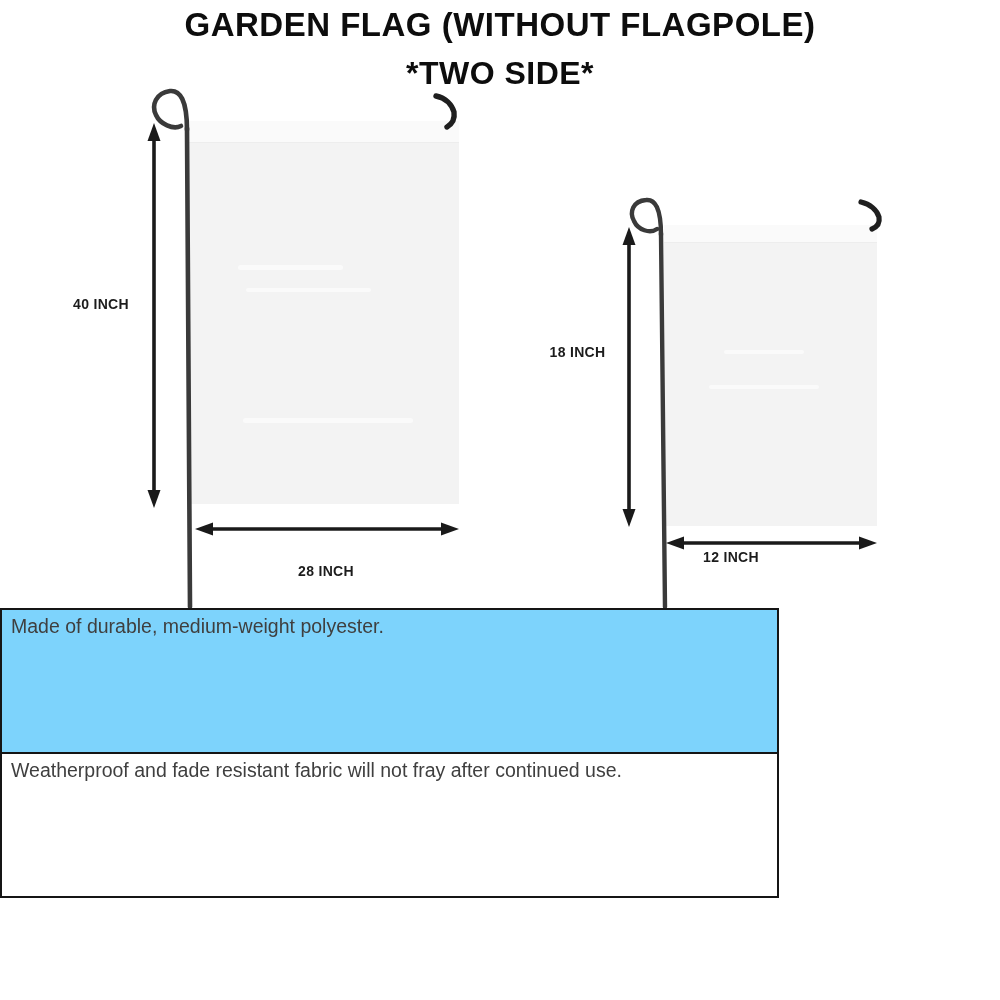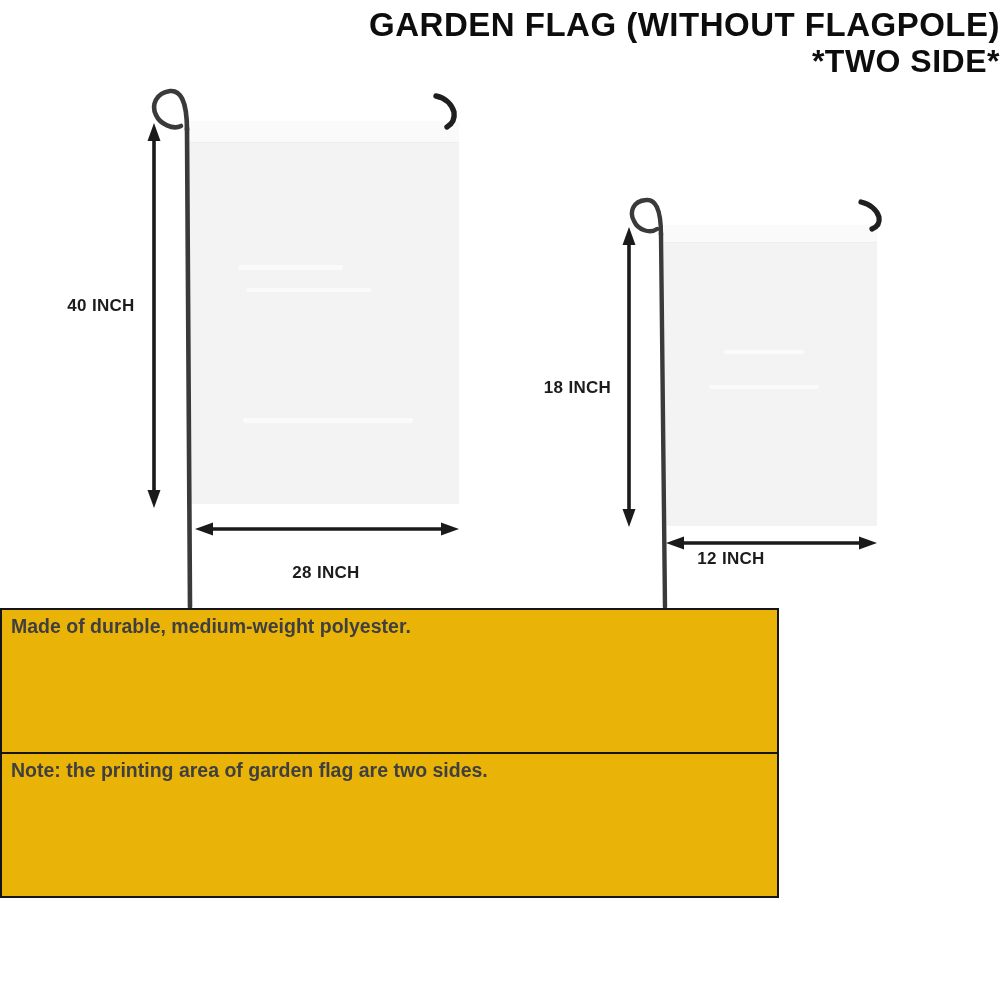--- a/index.html
+++ b/index.html
@@ -15,32 +15,32 @@
     background: #ffffff;
     overflow: hidden;
   }
 
   
   .title-block {
     position: absolute;
     top: 6px;
     left: 0;
     width: 1000px;
-    text-align: right;
+    text-align: center;
     color: #0d0d0d;
   }
   .title-line1 {
     margin: 0;
     font-size: 33px;
     font-weight: 800;
     letter-spacing: 0.5px;
     line-height: 1.15;
   }
   .title-line2 {
-    margin: 0;
+    margin: 12px;
     font-size: 32px;
     font-weight: 800;
     letter-spacing: 0.5px;
     line-height: 1.1;
   }
 
   
   .flag {
     position: absolute;
     background: #f3f3f3;
@@ -68,30 +68,30 @@
     left: 0; top: 0;
     width: 1000px;
     height: 1000px;
     display: block;
     pointer-events: none;
   }
 
   
   .dim-label {
     position: absolute;
-    font-size: 17px;
+    font-size: 14px;
     font-weight: 700;
     color: #1c1c1c;
     text-align: center;
     letter-spacing: 0.3px;
     white-space: nowrap;
   }
   .dim-40 { left: 51px;  top: 296px; width: 100px; }
   .dim-28 { left: 256px; top: 563px; width: 140px; }
-  .dim-18 { left: 530px; top: 344px; width: 95px; margin-top: 34px;  }
+  .dim-18 { left: 530px; top: 344px; width: 95px;  }
   .dim-12 { left: 661px; top: 549px; width: 140px; }
 
   
   .spec-table {
     position: absolute;
     left: 0;
     top: 608px;
     width: 779px;
     height: 290px;
     box-sizing: border-box;
@@ -101,21 +101,21 @@
   }
   .spec-row {
     flex: 1;
     box-sizing: border-box;
     padding: 3px 9px 0 9px;
     font-size: 19.5px;
     color: #3f3f3f;
     line-height: 1.35;
   }
   .spec-row + .spec-row { border-top: 2px solid #151515; }
-  .spec-row.shaded { background: #eab308; font-weight: bold; }
+  .spec-row.shaded { background: #7dd3fc; }
   .spec-row.plain  { background: #ffffff; }
 </style>
 </head>
 <body>
 
 <div class="canvas">
 
   <header class="title-block">
     <h1 class="title-line1">GARDEN FLAG (WITHOUT FLAGPOLE)</h1>
     <h2 class="title-line2">*TWO SIDE*</h2>
@@ -179,16 +179,16 @@
     </g>
   </svg>
 
   <div class="dim-label dim-40">40 INCH</div>
   <div class="dim-label dim-28">28 INCH</div>
   <div class="dim-label dim-18">18 INCH</div>
   <div class="dim-label dim-12">12 INCH</div>
 
   <div class="spec-table">
     <div class="spec-row shaded">Made of durable, medium-weight polyester.</div>
-    <div class="spec-row shaded">Note: the printing area of garden flag are two sides.</div>
+    <div class="spec-row plain">Weatherproof and fade resistant fabric will not fray after continued use.</div>
   </div>
 
 </div>
 
 </body></html>

